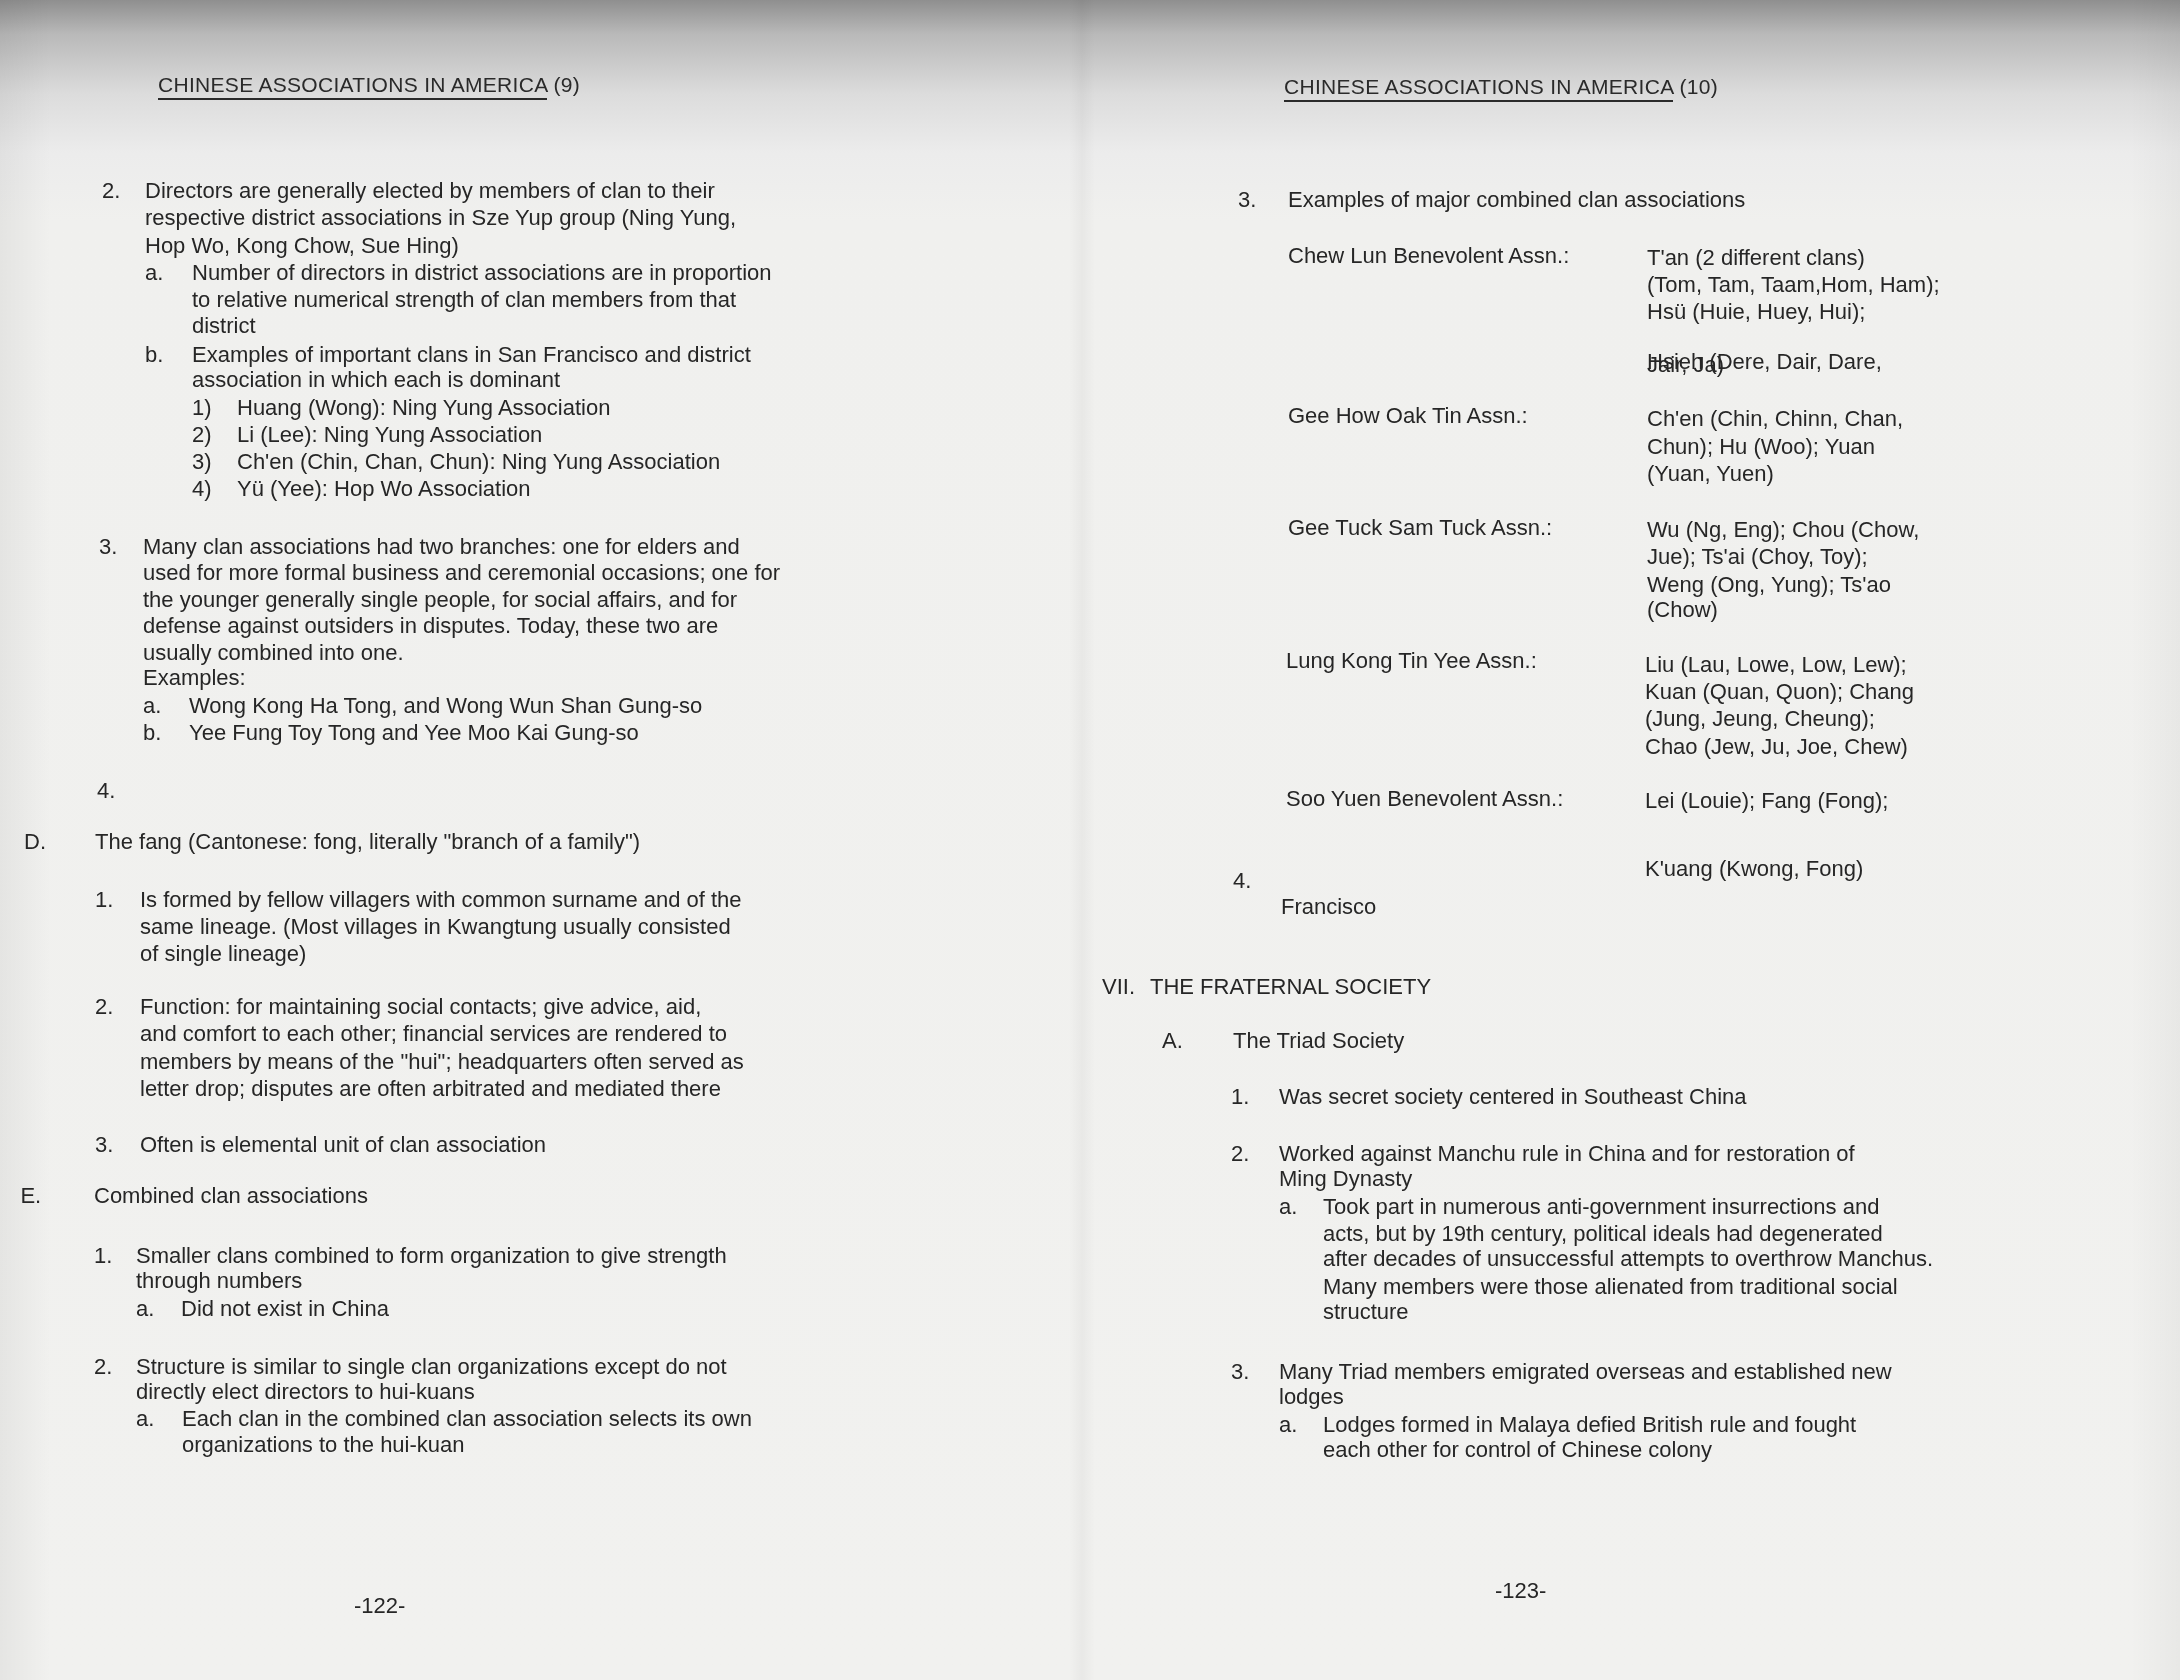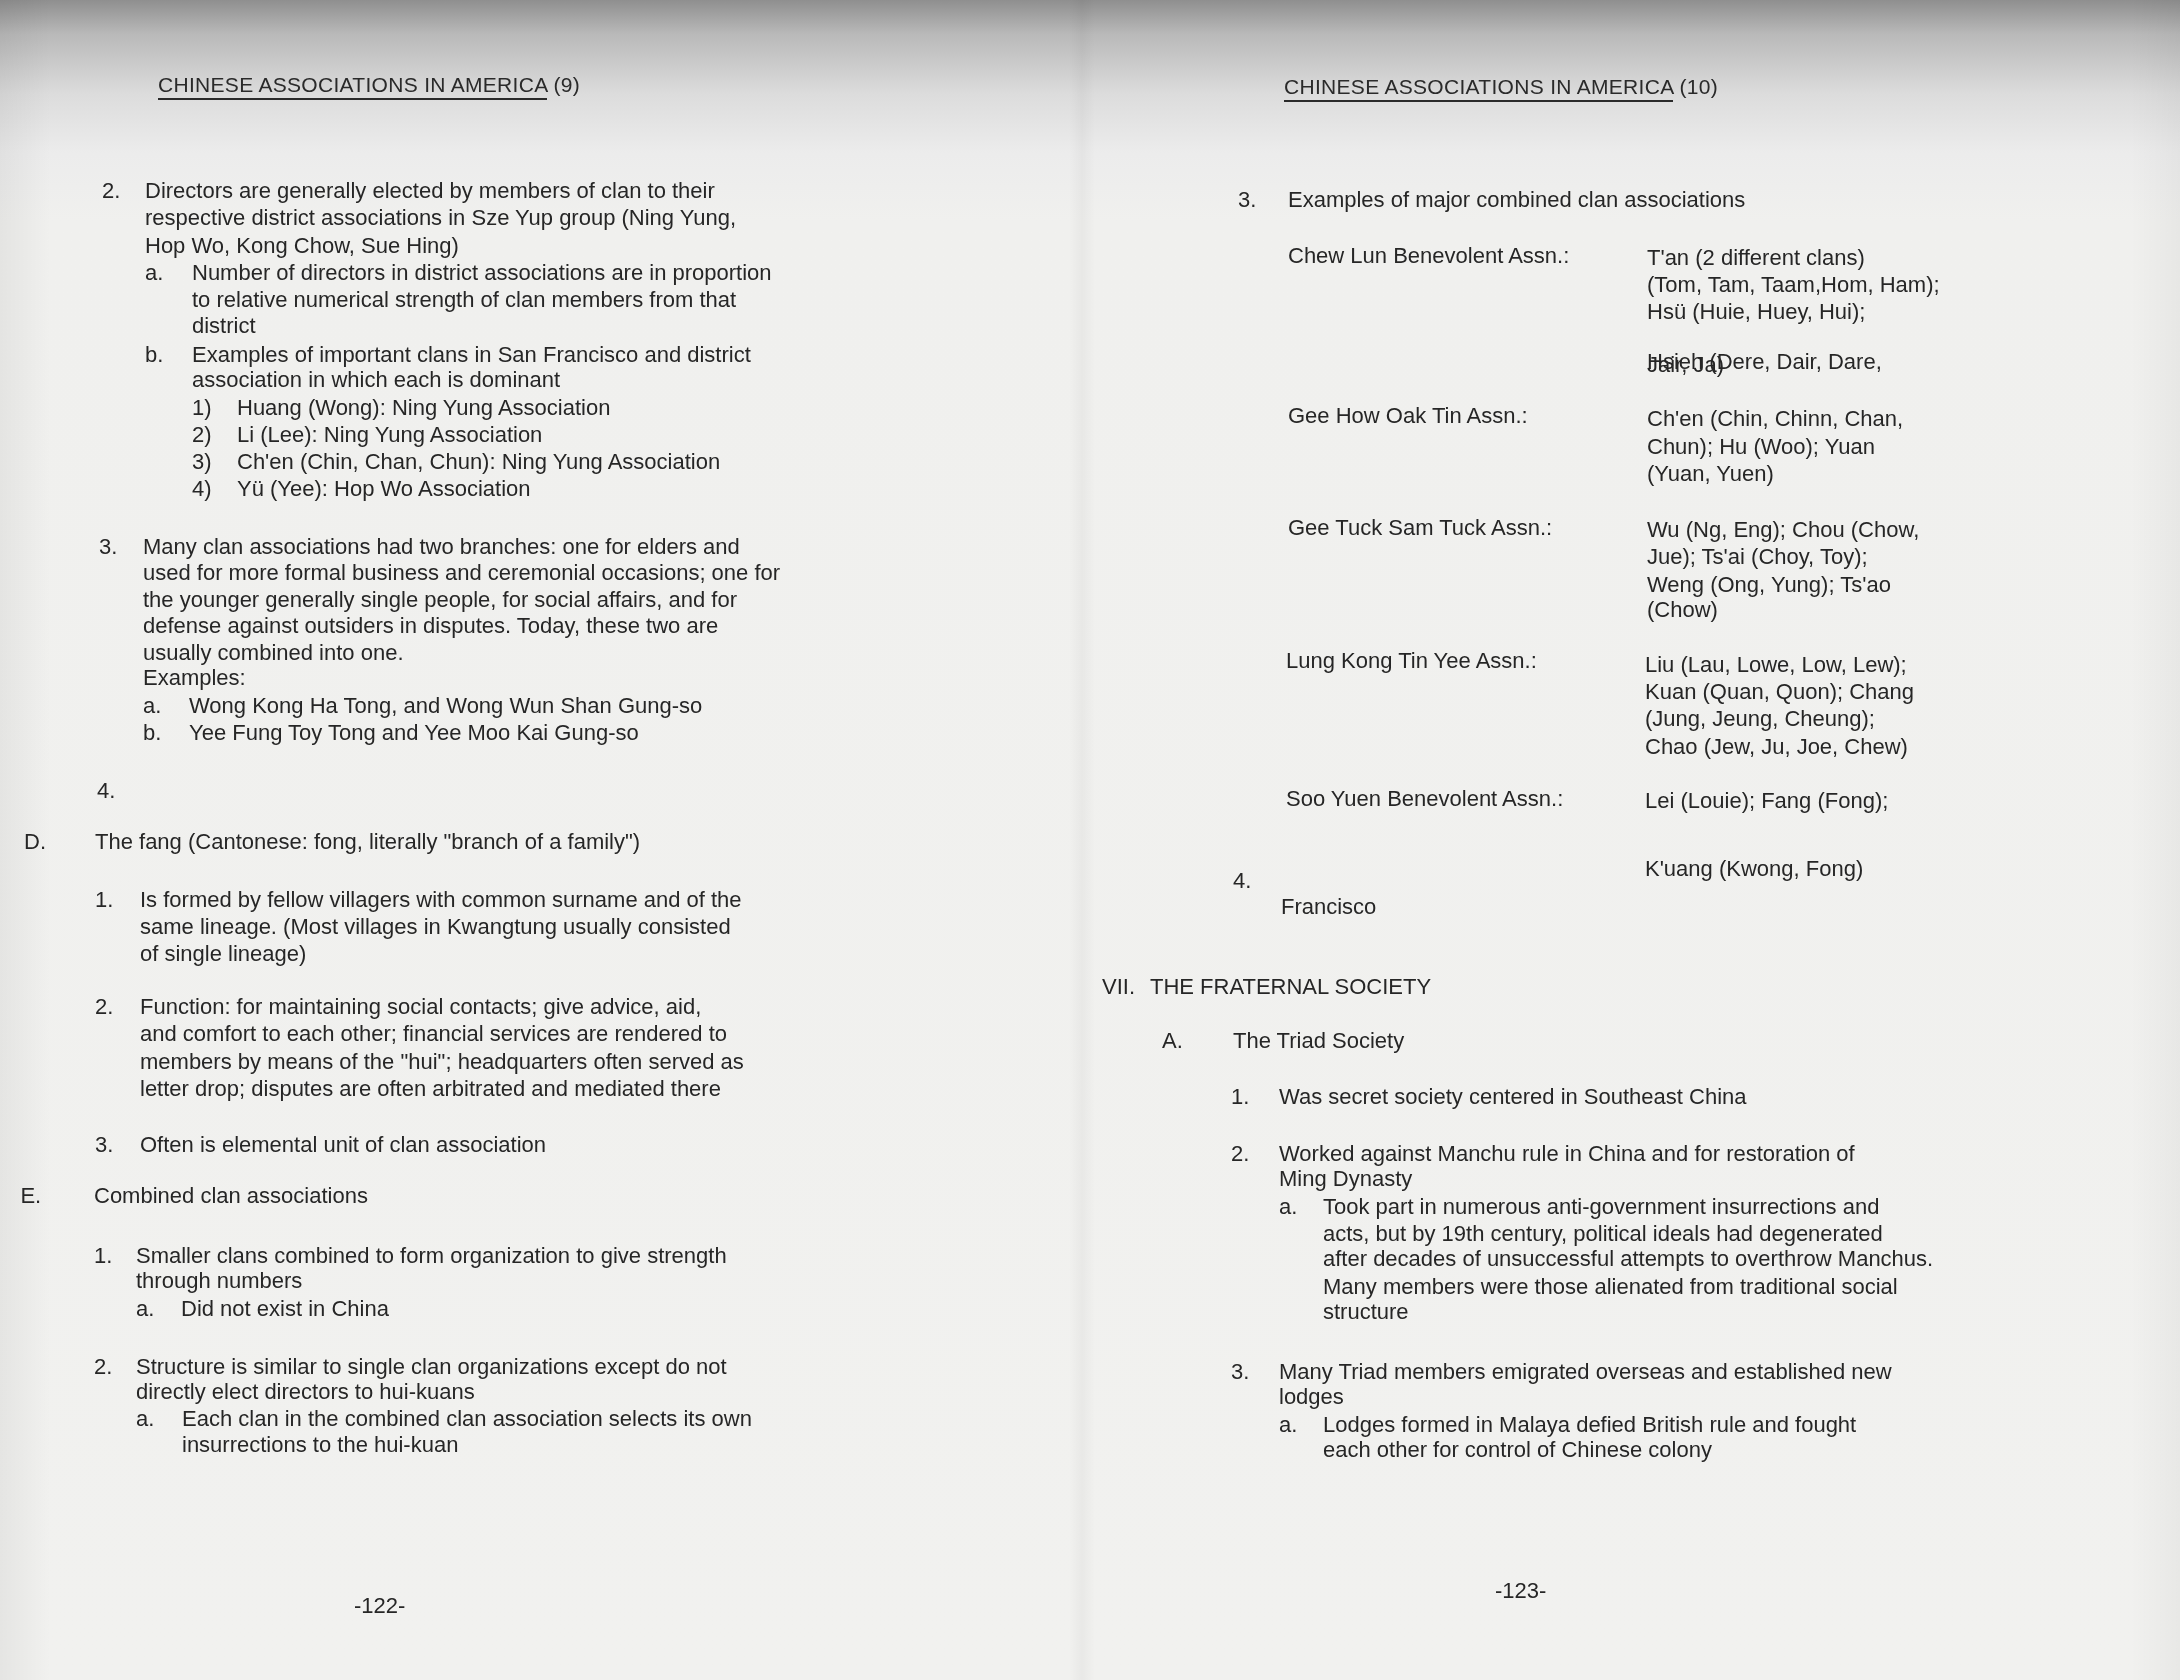--- a/index.html
+++ b/index.html
@@ -110,21 +110,21 @@
     <span class="line" style="left:136px; top:1242px;">Smaller clans combined to form organization to give strength</span>
     <span class="line" style="left:136px; top:1267px;">through numbers</span>
     <span class="lbl" style="left:136px; top:1295px;">a.</span>
     <span class="line" style="left:181px; top:1295px;">Did not exist in China</span>
 
     <span class="lbl" style="left:94px; top:1353px;">2.</span>
     <span class="line" style="left:136px; top:1353px;">Structure is similar to single clan organizations except do not</span>
     <span class="line" style="left:136px; top:1378px;">directly elect directors to hui-kuans</span>
     <span class="lbl" style="left:136px; top:1405px;">a.</span>
     <span class="line" style="left:182px; top:1405px;">Each clan in the combined clan association selects its own</span>
-    <span class="line" style="left:182px; top:1431px;">insurrections to the hui-kuan</span>
+    <span class="line" style="left:182px; top:1431px;">organizations to the hui-kuan</span>
   </div>
 
   <span class="folio" style="left:354px; top:1593px;">-122-</span>
 </div>
 
 <div class="page page-right">
   <div class="running-head" style="left:194px; top:75px;">
     <span class="title">CHINESE  ASSOCIATIONS IN AMERICA</span>
     <span>(10)</span>
   </div>

